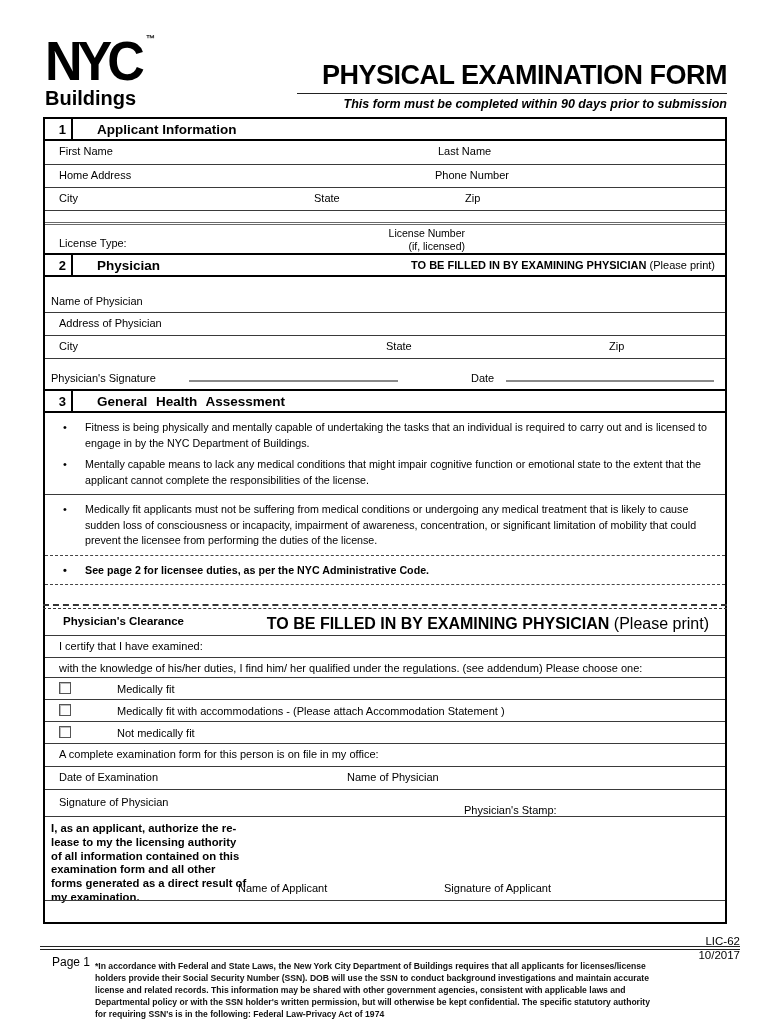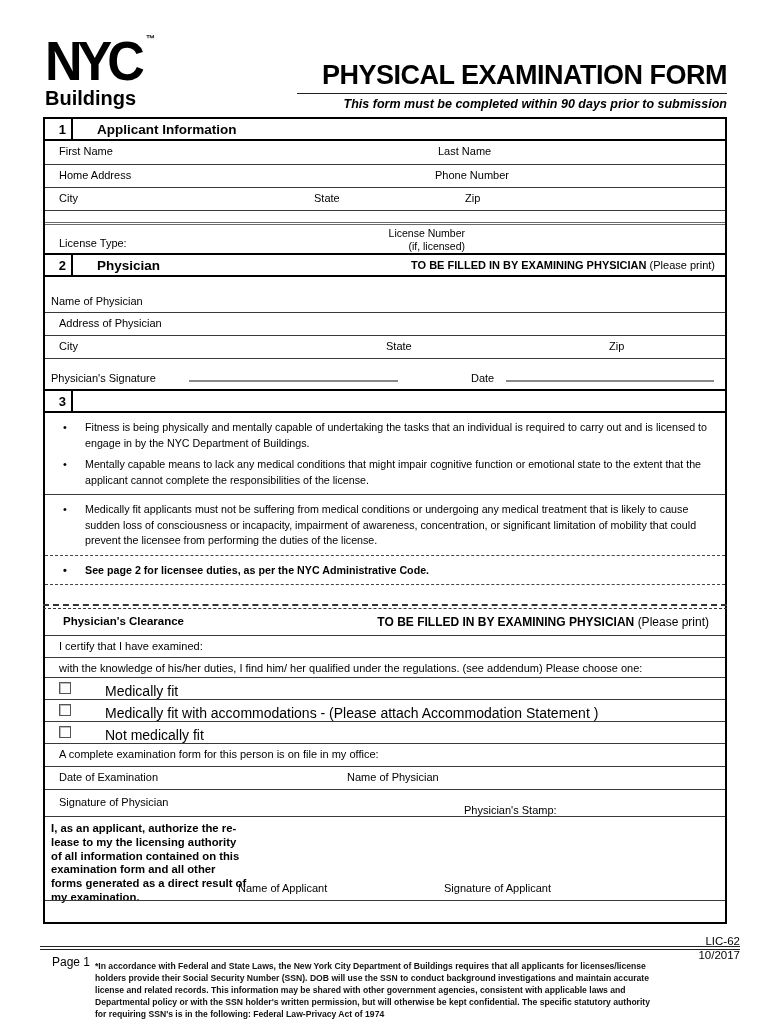--- a/index.html
+++ b/index.html
@@ -74,28 +74,28 @@
   .bold-bullet { font-weight: 700; }
 
   .bigdash {
     margin: 0 -2px; height: 5px;
     border-top: 2px dashed #333; border-bottom: 1px dashed #333;
   }
 
   
   .clr-title-row { min-height: 26px; border-top: none; }
   .clr-title { position: absolute; left: 6px; top: 6px; font-weight: 700; font-size: 11.5px; padding-left: 12px; }
-  .clr-note { position: absolute; right: 16px; top: 6px; font-size: 12px; white-space: nowrap; }
+  .clr-note { position: absolute; right: 16px; top: 6px; font-size: 16px; white-space: nowrap; }
 
   .cb-row { min-height: 22px; }
   .checkbox {
     position: absolute; left: 14px; top: 4px; width: 12px; height: 12px;
     border: 1.5px solid #555; background: #fdfdfd; box-shadow: inset 1px 1px 0 #bbb;
   }
-  .cb-lbl { position: absolute; left: 60px; top: 5px; font-size: 14px; text-align: right; }
+  .cb-lbl { position: absolute; left: 72px; top: 5px; font-size: 11px; text-align: right; }
 
   .auth-row { min-height: 84px; }
   .auth-text {
     position: absolute; left: 6px; top: 5px; width: 215px;
     font-weight: 700; font-size: 11.3px; line-height: 1.22; white-space: pre-line;
   }
   .auth-name { position: absolute; left: 193px; bottom: 6px; font-size: 11px; }
   .auth-sig  { position: absolute; left: 399px; bottom: 6px; font-size: 11px; }
 
   
@@ -172,20 +172,21 @@
   </div>
   <div class="r sig-row">
     <span class="bottom-lbl">Physician's Signature</span>
     <span class="sigline u1"></span>
     <span class="date-lbl">Date</span>
     <span class="sigline u2"></span>
   </div>
 
   <div class="secbar">
     <div class="sec-num">3</div>
+    <div class="sec-title wordspace">General Health Assessment</div>
   </div>
 
   <div class="bullet-row noline" style="border-top:none">
     <div class="bullet-item">
       <span class="bullet-glyph">•</span>
       <span>Fitness is being physically and mentally capable of undertaking the tasks that an individual is required to carry out and is licensed to engage in by the NYC Department of Buildings.</span>
     </div>
     <div class="bullet-item">
       <span class="bullet-glyph">•</span>
       <span>Mentally capable means to lack any medical conditions that might impair cognitive function or emotional state to the extent that the applicant cannot complete the responsibilities of the license.</span>

